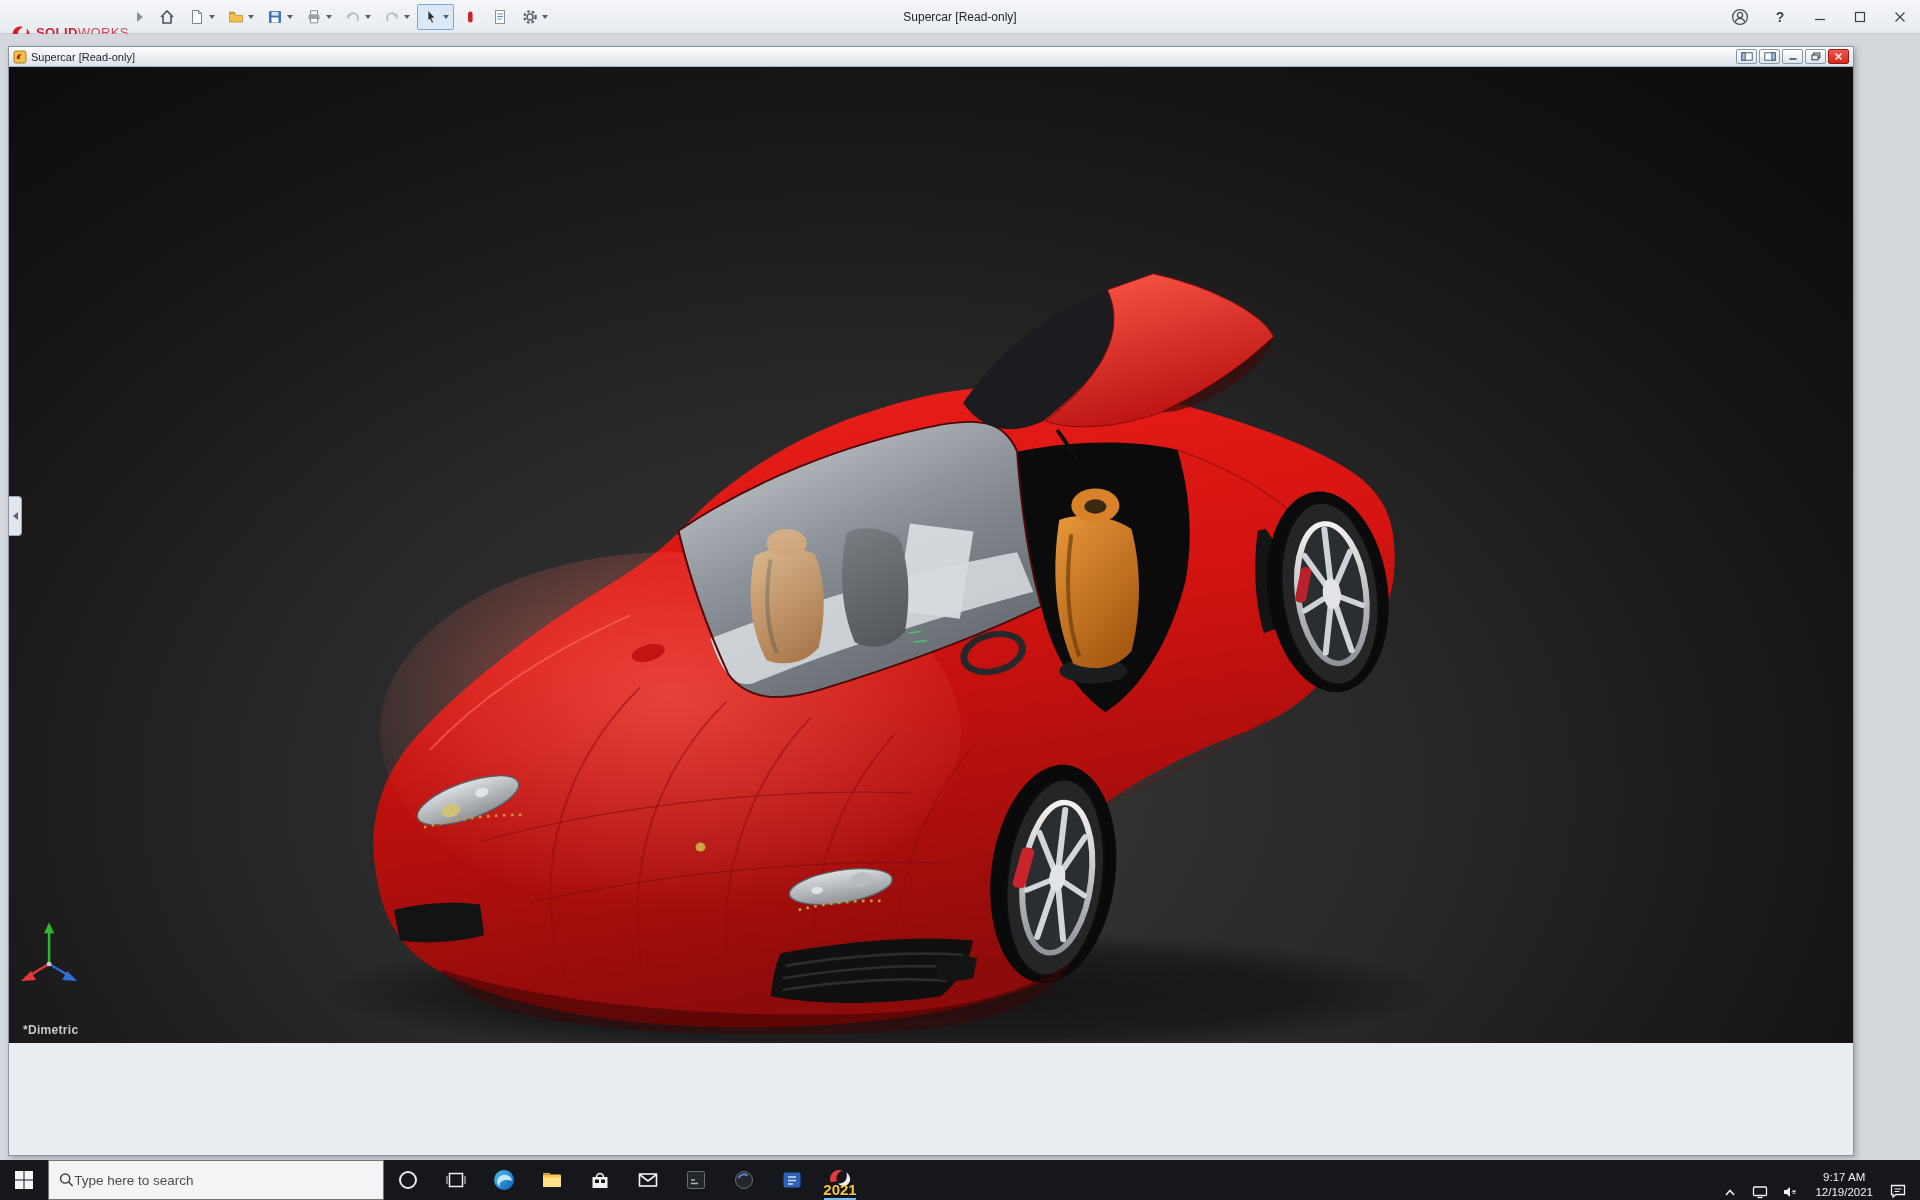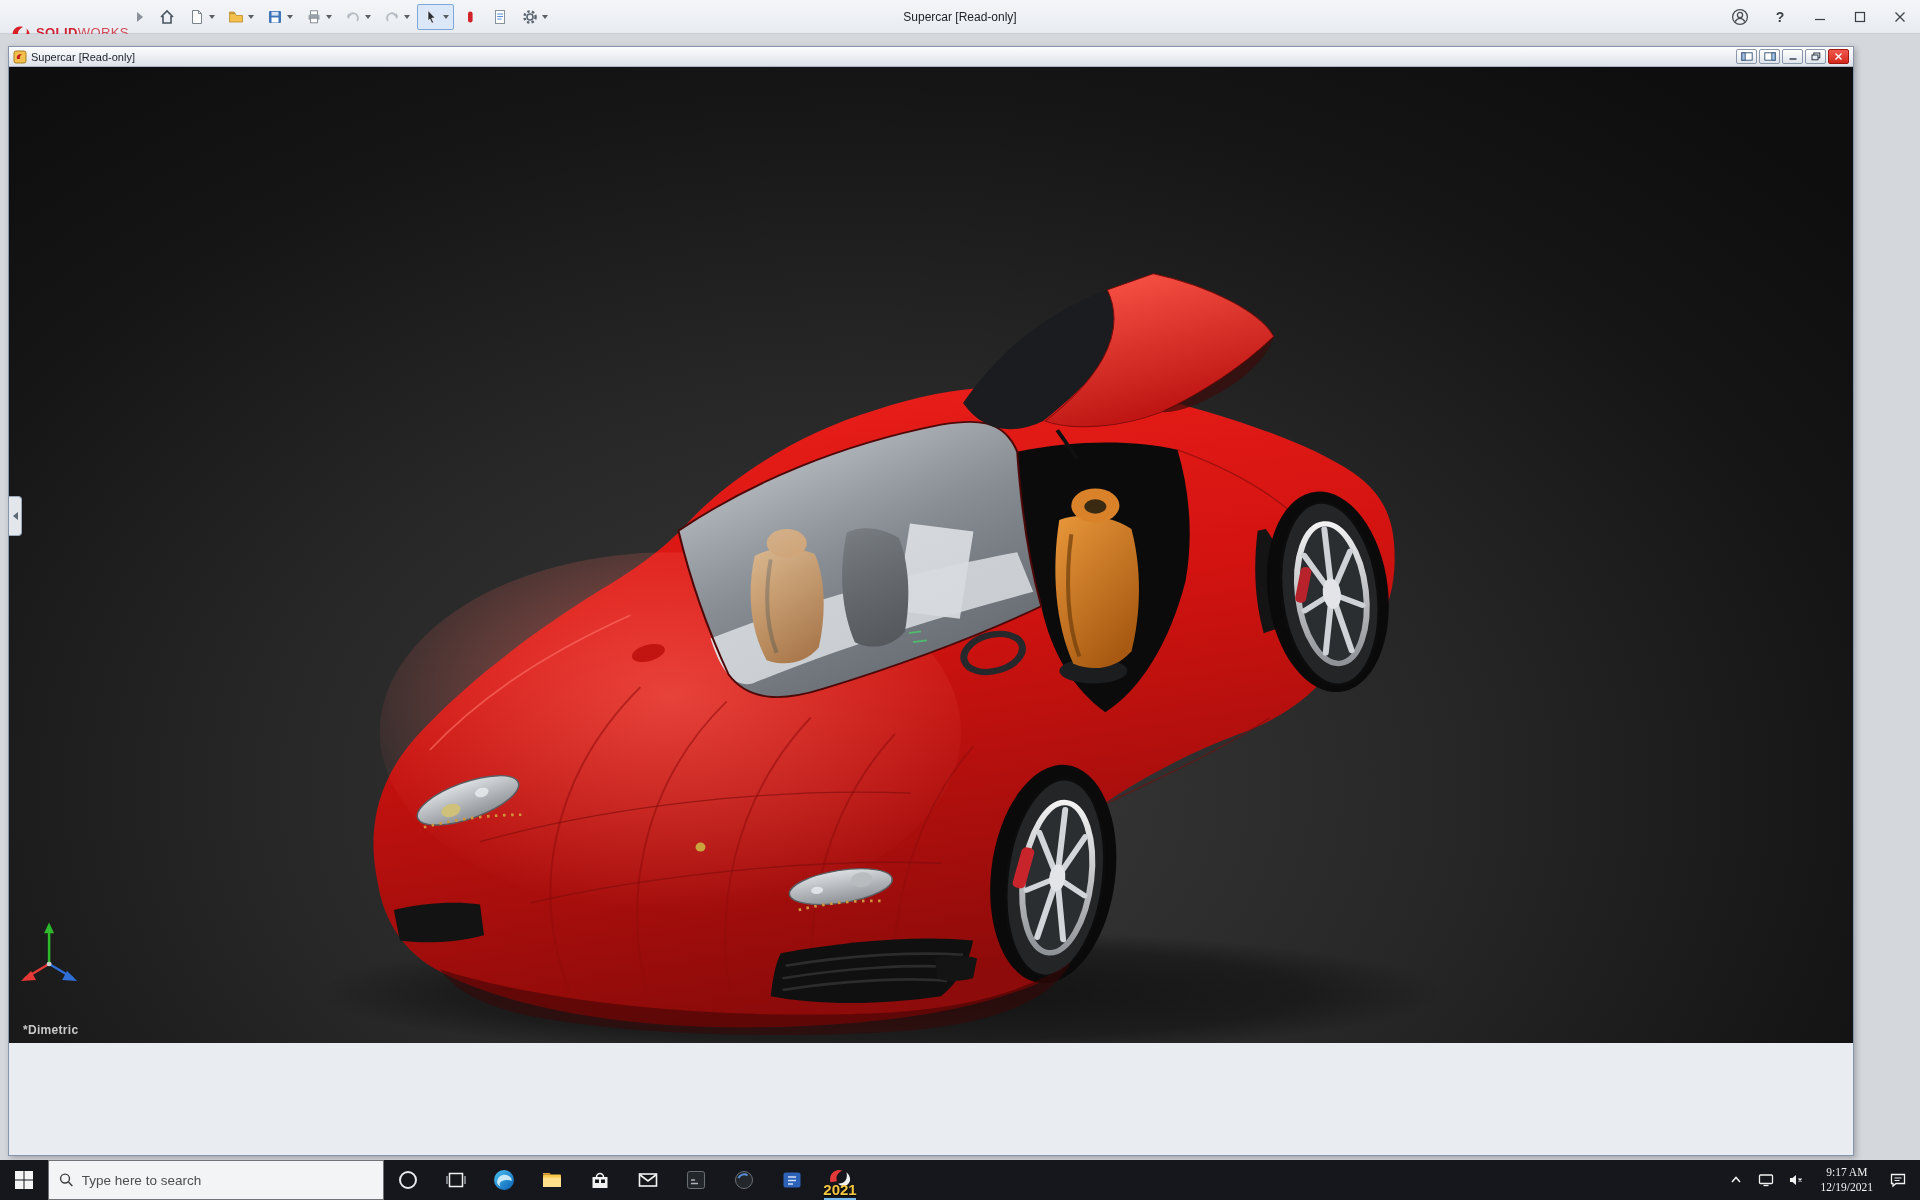--- a/index.html
+++ b/index.html
@@ -42,27 +42,27 @@
   .view-label { position:absolute; left:14px; bottom:6px; font-size:12px; font-weight:bold; color:#c9c9c9; letter-spacing:.3px; pointer-events:none; }
   .fm-tab { position:absolute; left:0; top:44%; width:13px; height:40px; background:#e3e7ec;
     border:1px solid #9aa7b8; border-left:none; border-radius:0 4px 4px 0; cursor:pointer;
     display:flex; align-items:center; justify-content:center; }
   .fm-tab i { width:0;height:0;border-top:4px solid transparent;border-bottom:4px solid transparent;border-right:5px solid #5d6773; }
 
   
   .taskbar { position:absolute; left:0; bottom:0; width:1920px; height:40px; background:#15171c;
     display:flex; align-items:stretch; color:#f2f2f2; }
   .tb-slot { width:48px; display:flex; align-items:center; justify-content:center; cursor:pointer; position:relative; }
-  .tb-search { width:336px; background:#f3f4f6; border:1px solid #6f7277; display:flex; align-items:center; gap:8px; padding:0 10px; cursor:text; }
+  .tb-search { width:336px; background:#f3f4f6; border:1px solid #6f7277; display:flex; align-items:center; padding:0 10px; cursor:text; }
   .tb-search input { border:none; outline:none; background:transparent; font-size:13.5px; color:#222; width:100%; font-family:"Liberation Sans",sans-serif; }
   .tb-search input::placeholder { color:#4d4d4d; opacity:1; }
   .tb-spacer { flex:1; }
   .run-indicator { position:absolute; bottom:0; left:8px; width:32px; height:2px; background:#76b9ed; }
   .sw-badge { position:absolute; bottom:2px; left:0; right:0; text-align:center; font-size:15px; font-weight:bold; color:#f5c63f; text-shadow:0 1px 1px #000; pointer-events:none; }
-  .tray { display:flex; align-items:center;font-family:Liberation Serif, serif; }
+  .tray { display:flex; align-items:flex-end; }
   .tray-slot { width:30px; display:flex; align-items:center; justify-content:center; cursor:pointer; }
   .tb-clock { display:flex; flex-direction:column; align-items:center; justify-content:center; padding:0 10px; font-size:11.5px; line-height:1.3; cursor:pointer; }
   .show-desktop { width:7px; border-left:1px solid #3c3f45; cursor:pointer; }
 </style>
 </head>
 <body>
 
 <div class="screen">
 
   <header class="app-titlebar">

